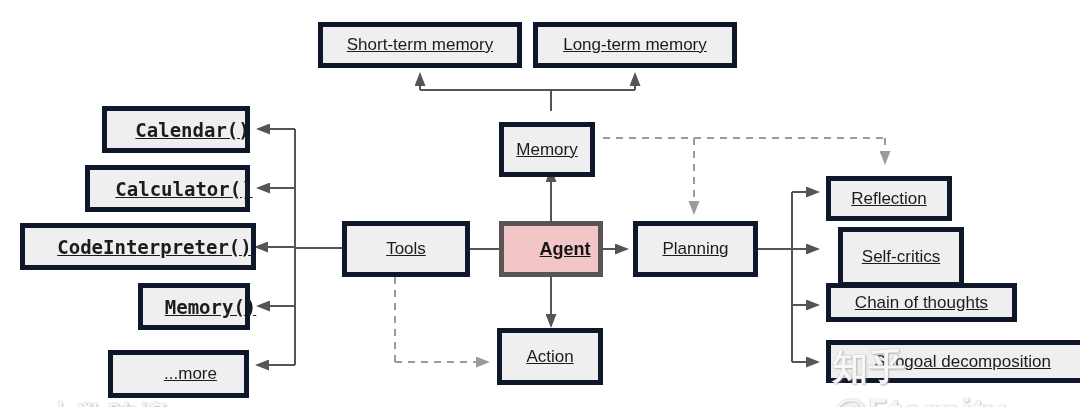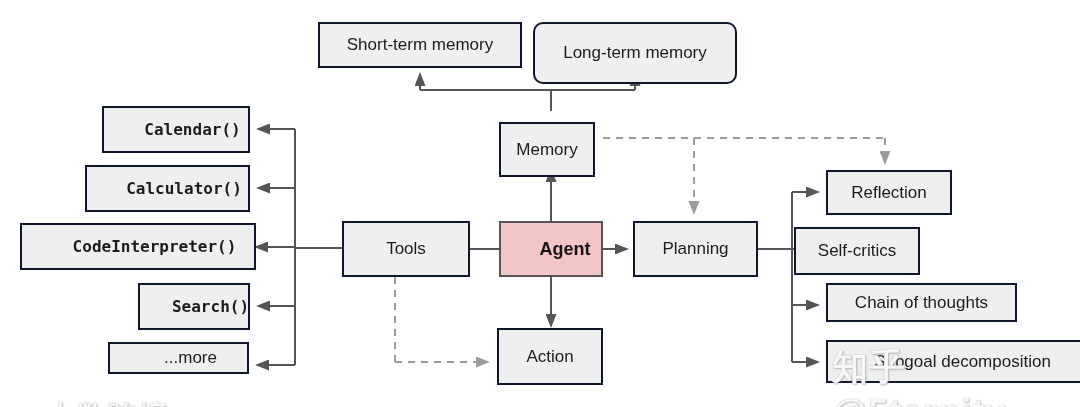--- a/index.html
+++ b/index.html
@@ -3,45 +3,45 @@
 <meta charset="utf-8">
 <style>
   html,body{margin:0;padding:0;background:#ffffff;}
   #stage{
     position:relative;width:1080px;height:407px;background:#ffffff;
     overflow:hidden;font-family:"Liberation Sans",sans-serif;
   }
   #wires{position:absolute;left:0;top:0;width:1080px;height:407px;}
   .box{
     position:absolute;display:flex;align-items:center;justify-content:center;
-    box-sizing:border-box;background:#efefef;border:2px solid #0f172a;
-    color:#1c1c1c;font-size:17px;text-align:left;white-space:nowrap;
+    box-sizing:border-box;background:#efefef;border:5px solid #0f172a;
+    color:#1c1c1c;font-size:17px;text-align:left;white-space:nowrap;text-decoration:underline;
   }
   .mono{
     font-family:"DejaVu Sans Mono","Liberation Mono",monospace;
-    font-weight:bold;font-size:16px;padding-left:33px;
+    font-weight:bold;font-size:19px;padding-left:33px;
   }
   .agent{
     background:#f2c5c7;border-color:#5a5456;font-weight:bold;font-size:18px;color:#141414;
   }
   
   #n-short{left:318px;top:22px;width:204px;height:46px;}
-  #n-long{left:533px;top:22px;width:204px;height:62px;border-radius:10px;}
+  #n-long{left:533px;top:22px;width:204px;height:46px;}
   #n-memory{left:499px;top:122px;width:96px;height:55px;}
   #n-agent{left:499px;top:221px;width:104px;height:56px;padding-left:28px;}
   #n-tools{left:342px;top:221px;width:128px;height:56px;}
   #n-planning{left:633px;top:221px;width:125px;height:56px;}
   #n-action{left:497px;top:328px;width:106px;height:57px;}
   #n-calendar{left:102px;top:106px;width:148px;height:47px;}
   #n-calculator{left:85px;top:165px;width:165px;height:47px;}
   #n-codeint{left:12px;top:223px;width:236px;height:47px;margin-left:8px;}
   #n-search{left:138px;top:283px;width:112px;height:47px;}
-  #n-more{left:108px;top:342px;width:141px;height:32px;padding-left:24px;}
-  #n-reflection{left:826px;top:170px;width:126px;height:45px;}
-  #n-selfcritics{left:794px;top:227px;width:126px;height:48px;}
+  #n-more{left:108px;top:350px;width:141px;height:48px;padding-left:24px;}
+  #n-reflection{left:826px;top:176px;width:126px;height:45px;}
+  #n-selfcritics{left:838px;top:227px;width:126px;height:60px;}
   #n-chain{left:826px;top:283px;width:191px;height:39px;}
   #n-subgoal{left:826px;top:340px;width:273px;height:43px;}
   .wm{
     position:absolute;color:rgba(255,255,255,0.92);font-weight:bold;
     text-shadow:0 0 1px rgba(150,150,150,0.9),1px 1px 2px rgba(140,140,140,0.55);
     letter-spacing:2px;z-index:5;pointer-events:none;
   }
   #wm-left{left:46px;top:361px;font-size:29px;margin-top:36px;}
   #wm-right{left:832px;top:343px;font-size:36px;letter-spacing:1px;}
   #wm-logo{position:absolute;left:6px;top:360px;z-index:5;}
@@ -107,21 +107,21 @@
   <div class="box" id="n-long">Long-term memory</div>
   <div class="box" id="n-memory">Memory</div>
   <div class="box agent" id="n-agent">Agent</div>
   <div class="box" id="n-tools">Tools</div>
   <div class="box" id="n-planning">Planning</div>
   <div class="box" id="n-action">Action</div>
 
   <div class="box mono" id="n-calendar">Calendar()</div>
   <div class="box mono" id="n-calculator">Calculator()</div>
   <div class="box mono" id="n-codeint">CodeInterpreter()</div>
-  <div class="box mono" id="n-search">Search()</div>
+  <div class="box mono" id="n-search">Memory()</div>
   <div class="box" id="n-more">...more</div>
 
   <div class="box" id="n-reflection">Reflection</div>
   <div class="box" id="n-selfcritics">Self-critics</div>
   <div class="box" id="n-chain">Chain of thoughts</div>
   <div class="box" id="n-subgoal">Subgoal decomposition</div>
 
   <svg id="wm-logo" width="42" height="36" viewBox="0 0 42 36">
     <g stroke="rgba(255,255,255,0.92)" stroke-width="4" fill="none" stroke-linecap="round">
       <path d="M5,12 Q9,12 9,17 V31"></path>

